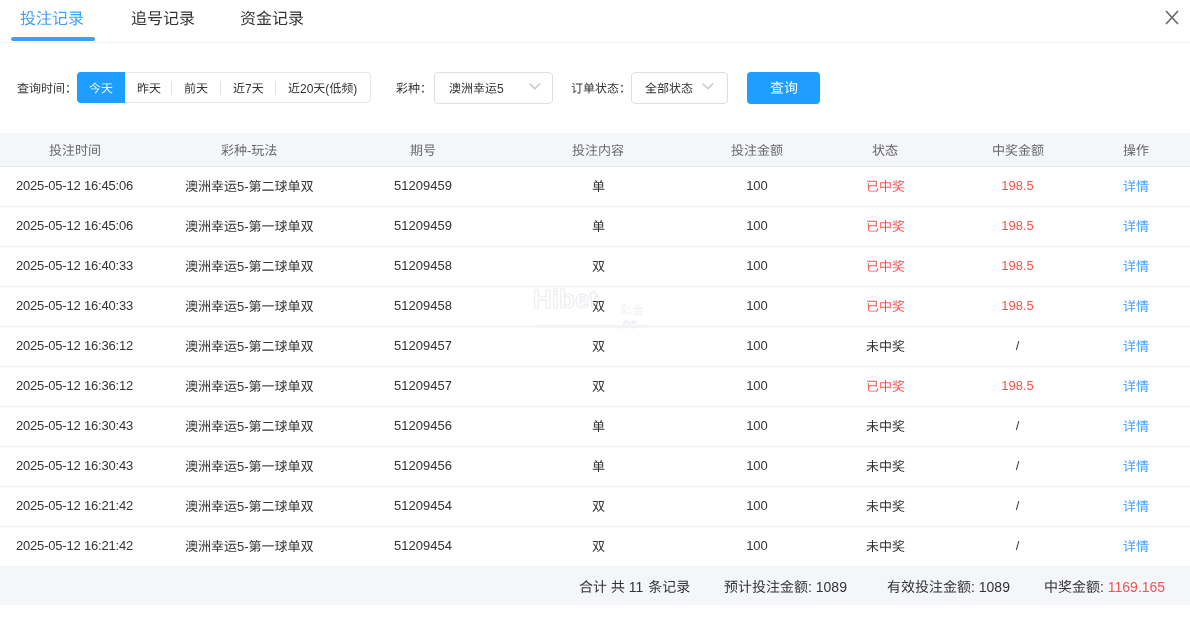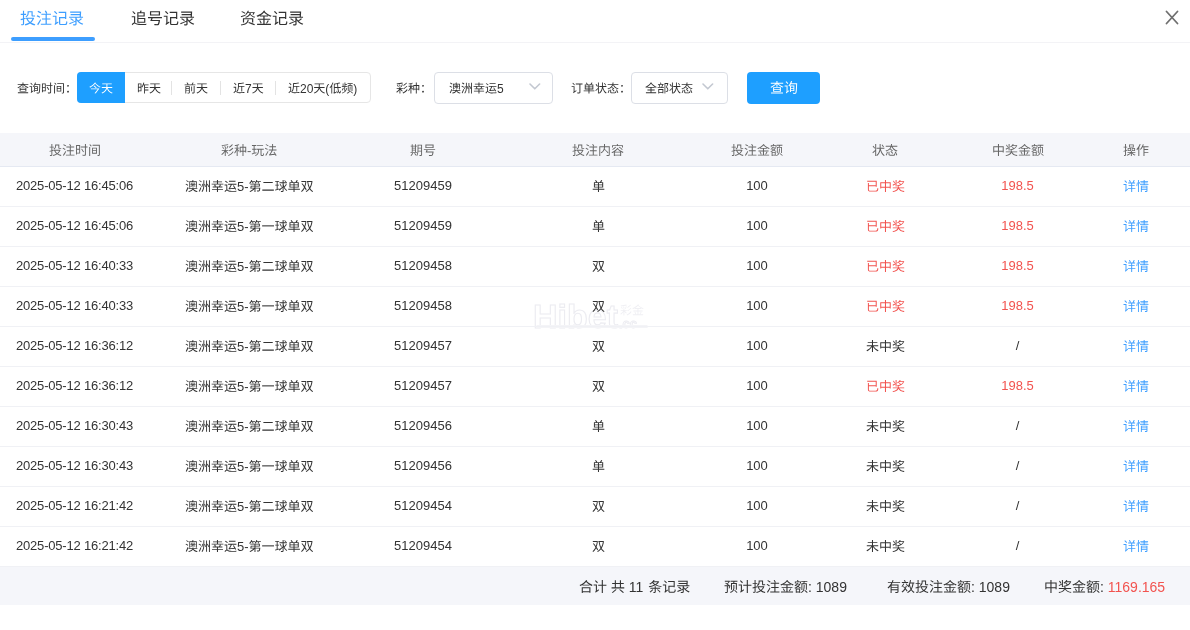--- a/index.html
+++ b/index.html
@@ -247,21 +247,21 @@
       <use href="#u91d1" x="2000"></use>
       <use href="#u989d" x="3000"></use>
     </g>
   </svg>
 <svg class="a" style="left:1123.0px;top:140.5px" width="26" height="18">
     <g fill="#666" transform="translate(0 13.94) scale(0.013 -0.013)">
       <use href="#u64cd" x="0"></use>
       <use href="#u4f5c" x="1000"></use>
     </g>
   </svg>
-<div class="a" style="left:533px;top:297px;width:140px;height:40px;font-size:34px;font-weight:bold;color:transparent;-webkit-text-stroke:1.1px #ececf1;font-family:'Liberation Sans',sans-serif">Hibet</div>
+<div class="a" style="left:533px;top:284px;width:140px;height:40px;font-size:26px;font-weight:bold;color:transparent;-webkit-text-stroke:1.1px #ececf1;font-family:'Liberation Sans',sans-serif">Hibet</div>
 <div class="a" style="left:619px;top:316px;font-size:13px;font-weight:bold;color:transparent;-webkit-text-stroke:0.9px #ececf1">.cc</div>
 <svg class="a" style="left:620px;top:302.0px" width="24" height="16">
     <g fill="#f0f0f4" transform="translate(0 12.56) scale(0.012 -0.012)">
       <use href="#u5f69" x="0"></use>
       <use href="#u91d1" x="1000"></use>
     </g>
   </svg>
 <div class="a" style="left:536px;top:324.5px;width:112px;height:3px;background:#f4f4f7;border-radius:2px"></div>
 <div class="a" style="left:4.5px;top:177.0px;width:140px;height:18px;line-height:18px;font-size:13px;color:#333;text-align:center;letter-spacing:-0.2px;">2025-05-12 16:45:06</div>
 <svg class="a" style="left:184.5px;top:177.0px" width="129" height="18">

